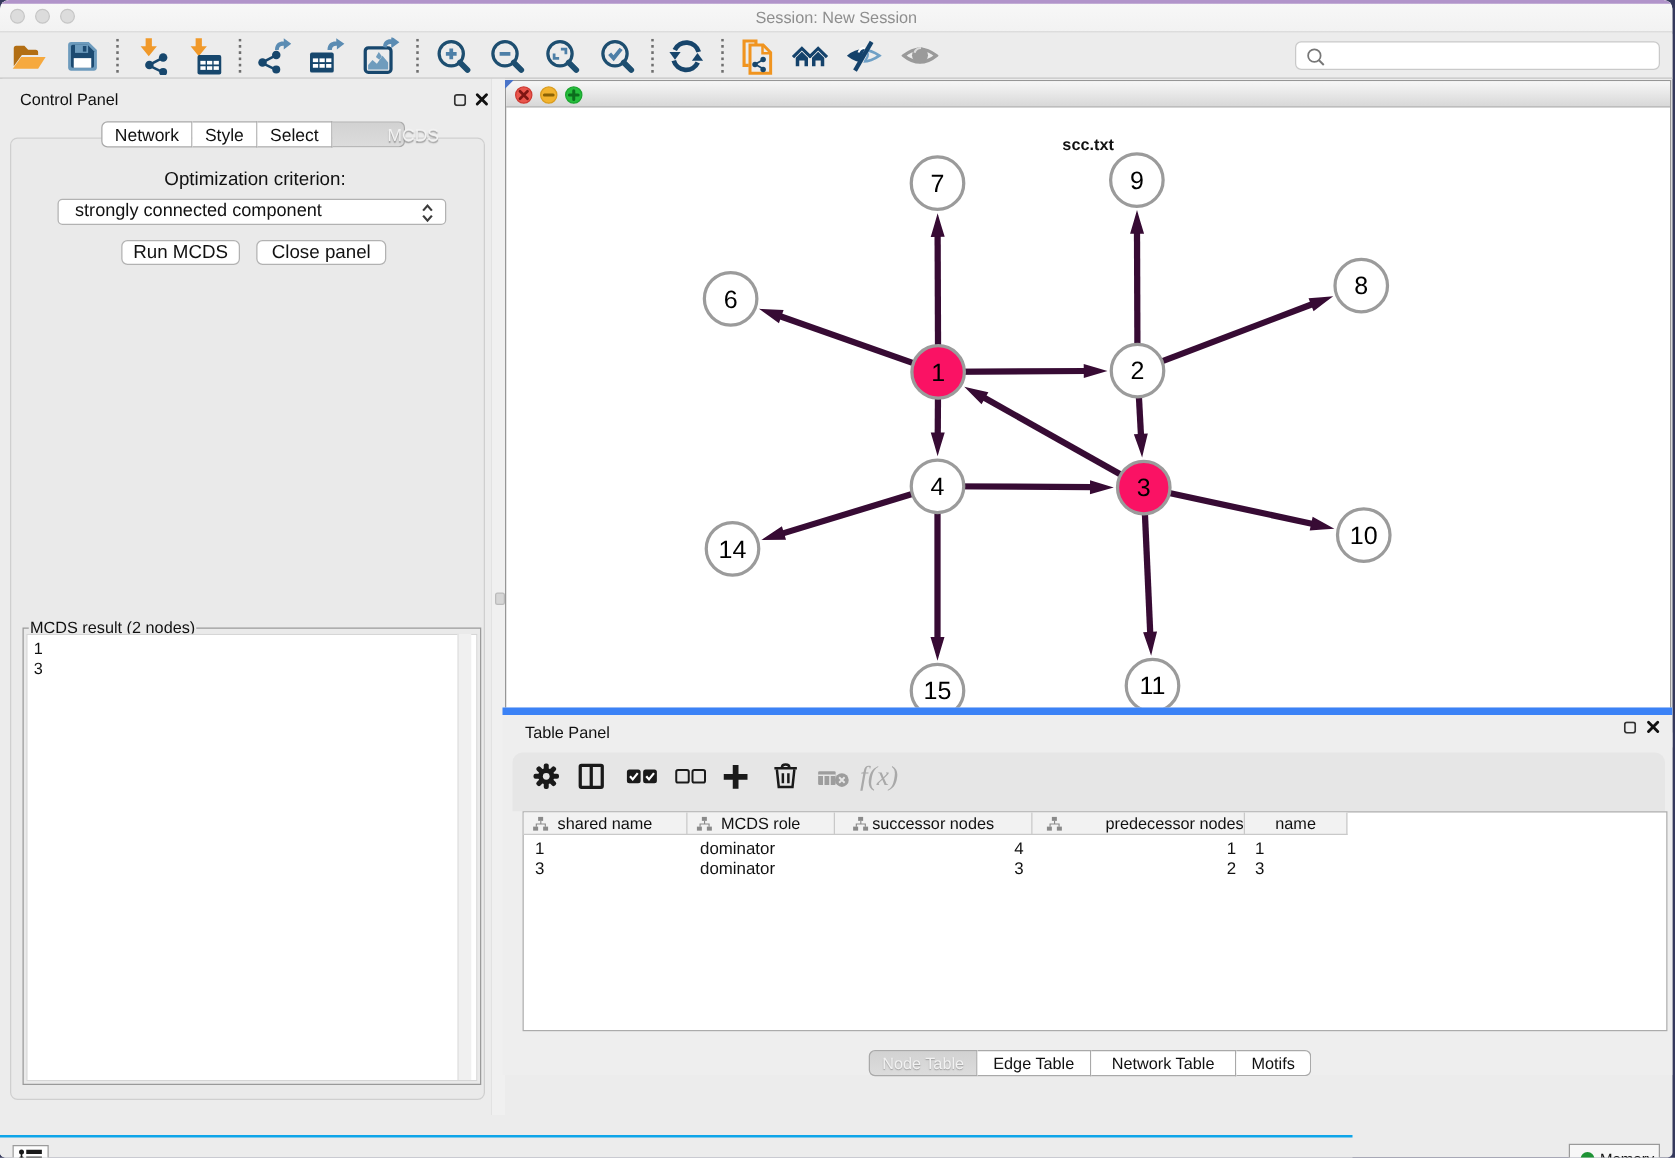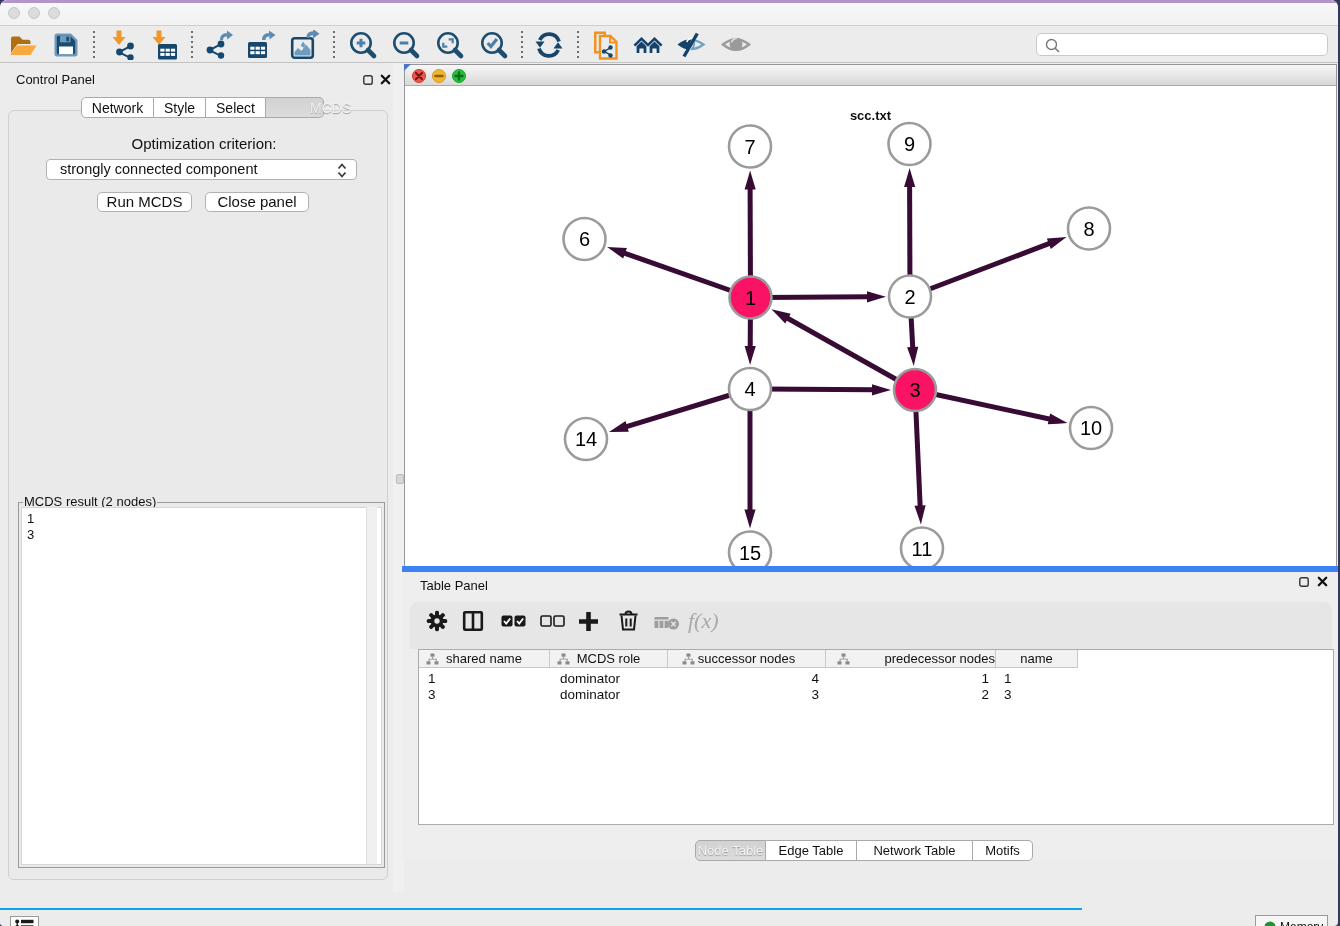--- a/index.html
+++ b/index.html
@@ -55,20 +55,21 @@
 #listbtn { position:absolute; left:10px; top:6px; width:29px; height:22px; background:#fdfdfd; border:1px solid #9a9a9a; }
 #membtn { position:absolute; left:1255px; top:5px; width:73px; height:23px; background:#f7f7f7; border:1px solid #9a9a9a; font-size:12px; color:#111; }
 </style>
 </head>
 <body>
 <div id="win">
   <div id="titlebar">
     <div class="tl" style="left:8px"></div>
     <div class="tl" style="left:28px"></div>
     <div class="tl" style="left:48px"></div>
+    <div id="title-text">Session: New Session</div>
   </div>
   <div id="toolbar">
     <svg class="ticon" style="left:7px" width="30" height="30" viewBox="0 0 30 30">
         <path d="M4 23 V8.5 a2 2 0 0 1 2-2 h6.5 l3 3.2 h6 a2 2 0 0 1 2 2 v2.3 H10.5 L4 23 z" fill="#b26e13"></path>
         <path d="M10 15.5 h19.5 l-6 9.5 H3.2 z" fill="#f6a93e"></path>
       </svg>
     <svg class="ticon" style="left:51px" width="30" height="30" viewBox="0 0 30 30">
         <path d="M3.5 6 a2.5 2.5 0 0 1 2.5-2.5 H20 l6.5 6.5 V24 a2.5 2.5 0 0 1-2.5 2.5 H6 A2.5 2.5 0 0 1 3.5 24 z" fill="#6d9bbd"></path>
         <path d="M5.8 7.2 a1.4 1.4 0 0 1 1.4-1.4 H19 l5.2 5.2 V22.8 a1.4 1.4 0 0 1-1.4 1.4 H7.2 a1.4 1.4 0 0 1-1.4-1.4 z" fill="#1c4a71"></path>
         <rect x="9" y="5.8" width="10.5" height="6.5" fill="#6d9bbd"></rect>
@@ -427,21 +428,21 @@
       <div class="td" style="left:249px; top:21px; width:151px; text-align:right;">4</div>
       <div class="td" style="left:407px; top:21px; width:163px; text-align:right;">1</div>
       <div class="td" style="left:585px; top:21px;">1</div>
       <div class="td" style="left:9px; top:37px;">3</div>
       <div class="td" style="left:141px; top:37px;">dominator</div>
       <div class="td" style="left:249px; top:37px; width:151px; text-align:right;">3</div>
       <div class="td" style="left:407px; top:37px; width:163px; text-align:right;">2</div>
       <div class="td" style="left:585px; top:37px;">3</div>
     </div>
     <div class="tabs2" style="left:293px; top:268px;">
-      <div class="tab first sel" style="width:71px; font-size:13px;">Node Table</div>
+      <div class="tab first sel" style="width:87px; font-size:13px;">Node Table</div>
       <div class="tab" style="width:91px; font-size:13px;">Edge Table</div>
       <div class="tab" style="width:116px; font-size:13px;">Network Table</div>
       <div class="tab last" style="width:60px; font-size:13px;">Motifs</div>
     </div>
   </div>
   <div id="statusbar">
     <div id="listbtn">
         <svg width="27" height="20" viewBox="0 0 27 20" style="position:absolute;left:0;top:0">
           <path d="M6.2 4.5 v11" stroke="#1a1a1a" stroke-width="1.2"></path>
           <g fill="#1a1a1a">

